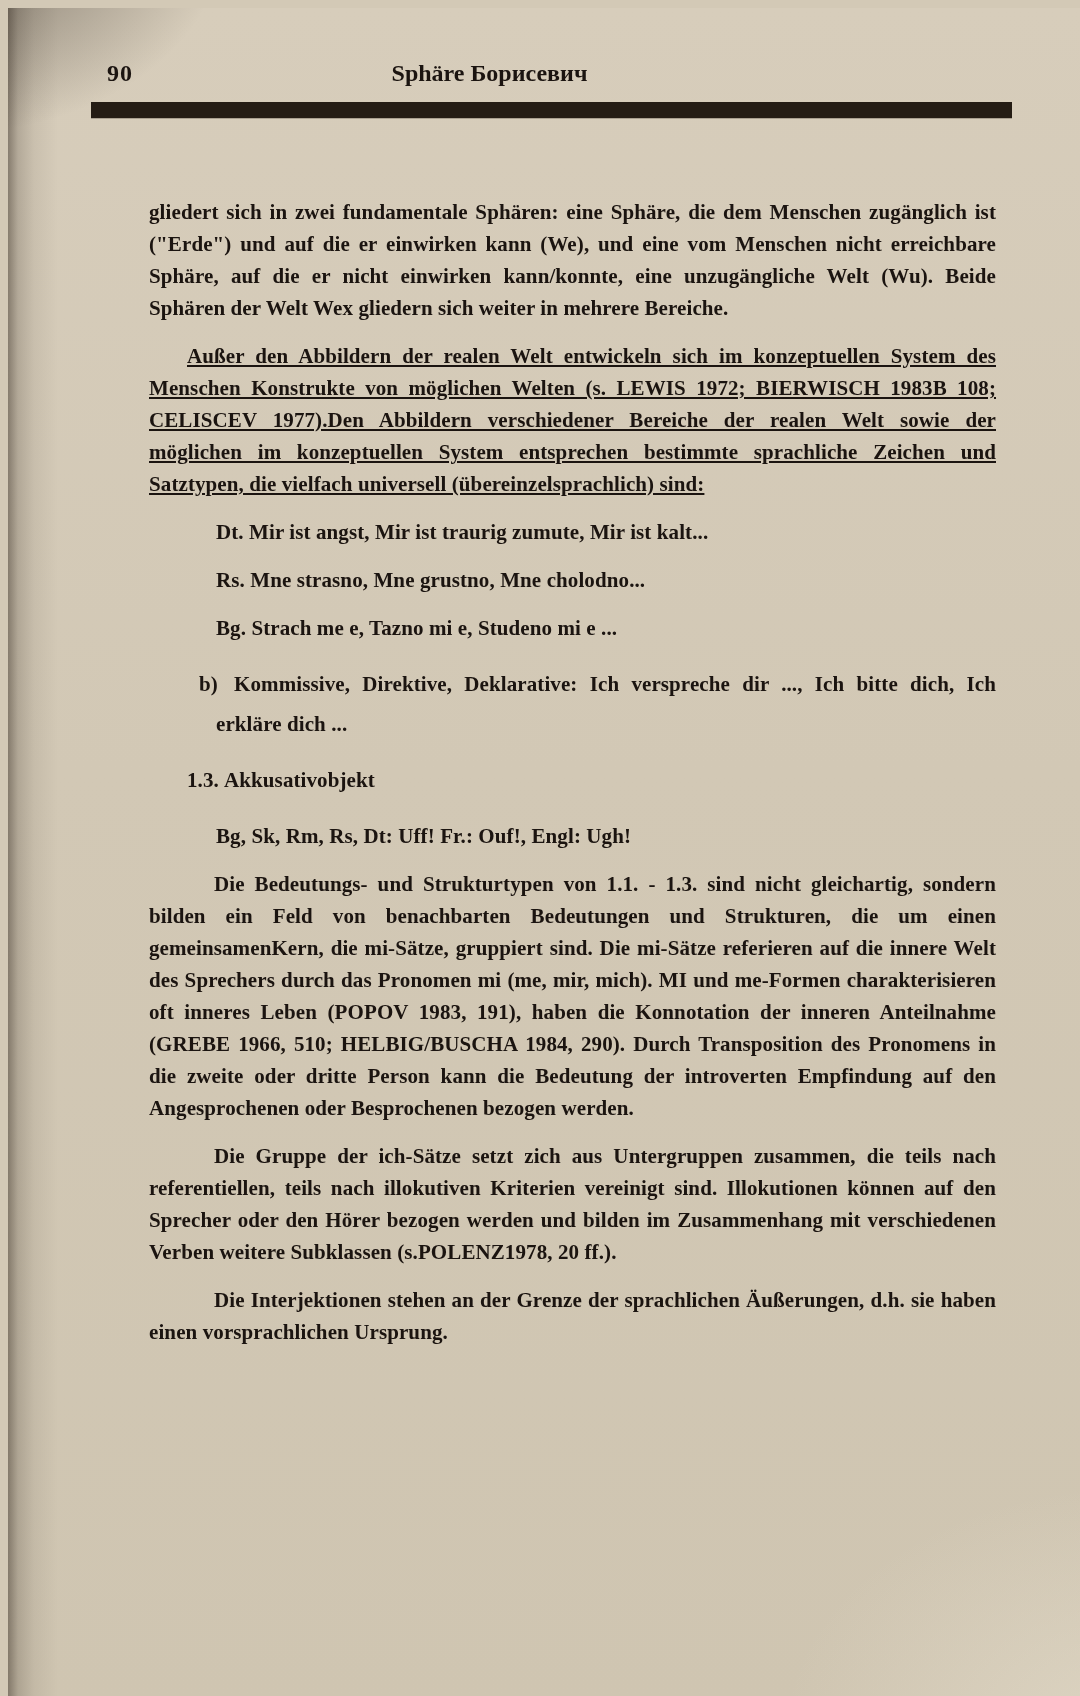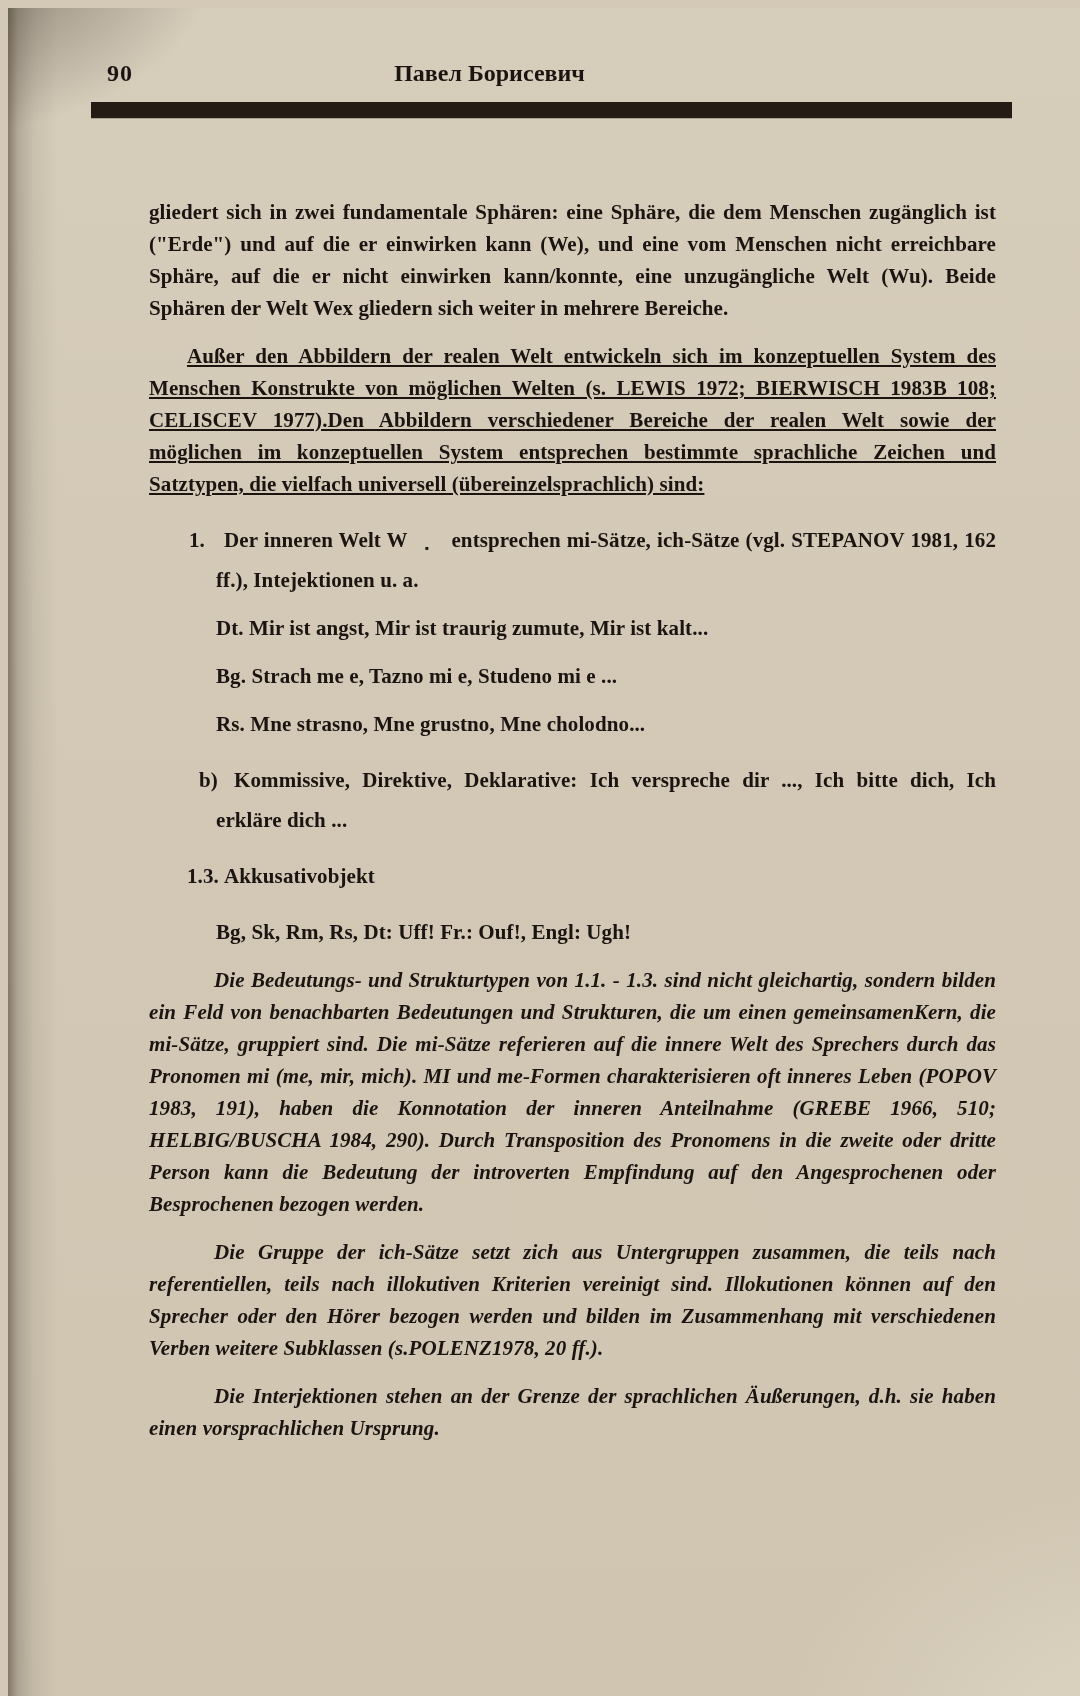--- a/index.html
+++ b/index.html
@@ -31,21 +31,21 @@
     font-size:21px;
     line-height:32px;
     font-weight:bold;
     text-align:justify;
     letter-spacing:.1px;
     margin-left:42px;
   }
   .body-text p, .body-text .li { margin:0; }
 
   .indent   { text-indent:38px;text-decoration:underline; }
-  .pindent  { text-indent:65px;font-style:italic; }
+  .pindent  { text-indent:65px; }
 
   .li { padding-left:75px; }
   .li .marker { display:inline-block; text-indent:0; }
 
   .li-1  { text-indent:-35px; }  .li-1  .marker { width:35px; }
   .li-11 { text-indent:-47px; }  .li-11 .marker { width:47px; }
   .li-n  { text-indent:-37px; }  .li-n  .marker { width:37px; }
   .li-ab { text-indent:-25px; }  .li-ab .marker { width:35px; }
 
   .example { padding-left:75px; }
@@ -53,38 +53,35 @@
   sub.wsub { font-size:12px; vertical-align:-5px; line-height:0; }
 </style>
 </head>
 <body>
 
 <div class="scan">
   <div class="page-inner">
 
     <header class="running-head">
       <span class="pagenum">90</span>
-      <span class="head-title">Павел Борисевич</span>
+      <span class="head-title">Sphäre Борисевич</span>
     </header>
 
     <div class="rule"></div>
 
     <main class="body-text">
 
       <p>gliedert sich in zwei fundamentale Sphären: eine Sphäre, die dem Menschen zugänglich ist ("Erde") und auf die er einwirken kann (We), und eine vom Menschen nicht erreichbare Sphäre, auf die er nicht einwirken kann/konnte, eine unzugängliche Welt (Wu). Beide Sphären der Welt Wex gliedern sich weiter in mehrere Bereiche.</p>
       <p class="indent">Außer den Abbildern der realen Welt entwickeln sich im konzeptuellen System des Menschen Konstrukte von möglichen Welten (s. LEWIS 1972; BIERWISCH 1983B 108; CELISCEV 1977).Den Abbildern verschiedener Bereiche der realen Welt sowie der möglichen im konzeptuellen System entsprechen bestimmte sprachliche Zeichen und Satztypen, die vielfach universell (übereinzelsprachlich) sind:</p>
 
-      <div class="li li-1">
-        <span class="marker">1.</span><span>Der inneren Welt W</span><sub class="wsub">▪</sub><span> entsprechen mi-Sätze, ich-Sätze (vgl. STEPANOV 1981, 162 ff.), Intejektionen u. a.</span>
-      </div>
 
 
       <div class="example">Dt. Mir ist angst, Mir ist traurig zumute, Mir ist kalt...</div>
+      <div class="example">Rs. Mne strasno, Mne grustno, Mne cholodno...</div>
       <div class="example">Bg. Strach me e, Tazno mi e, Studeno mi e ...</div>
-      <div class="example">Rs. Mne strasno, Mne grustno, Mne cholodno...</div>
 
 
 
       <div class="li li-ab">
         <span class="marker">b)</span><span>Kommissive, Direktive, Deklarative: Ich verspreche dir ..., Ich bitte dich, Ich erkläre dich ...</span>
       </div>
 
       <div class="li li-n">
         <span class="marker">1.3.</span><span>Akkusativobjekt</span>
       </div>

